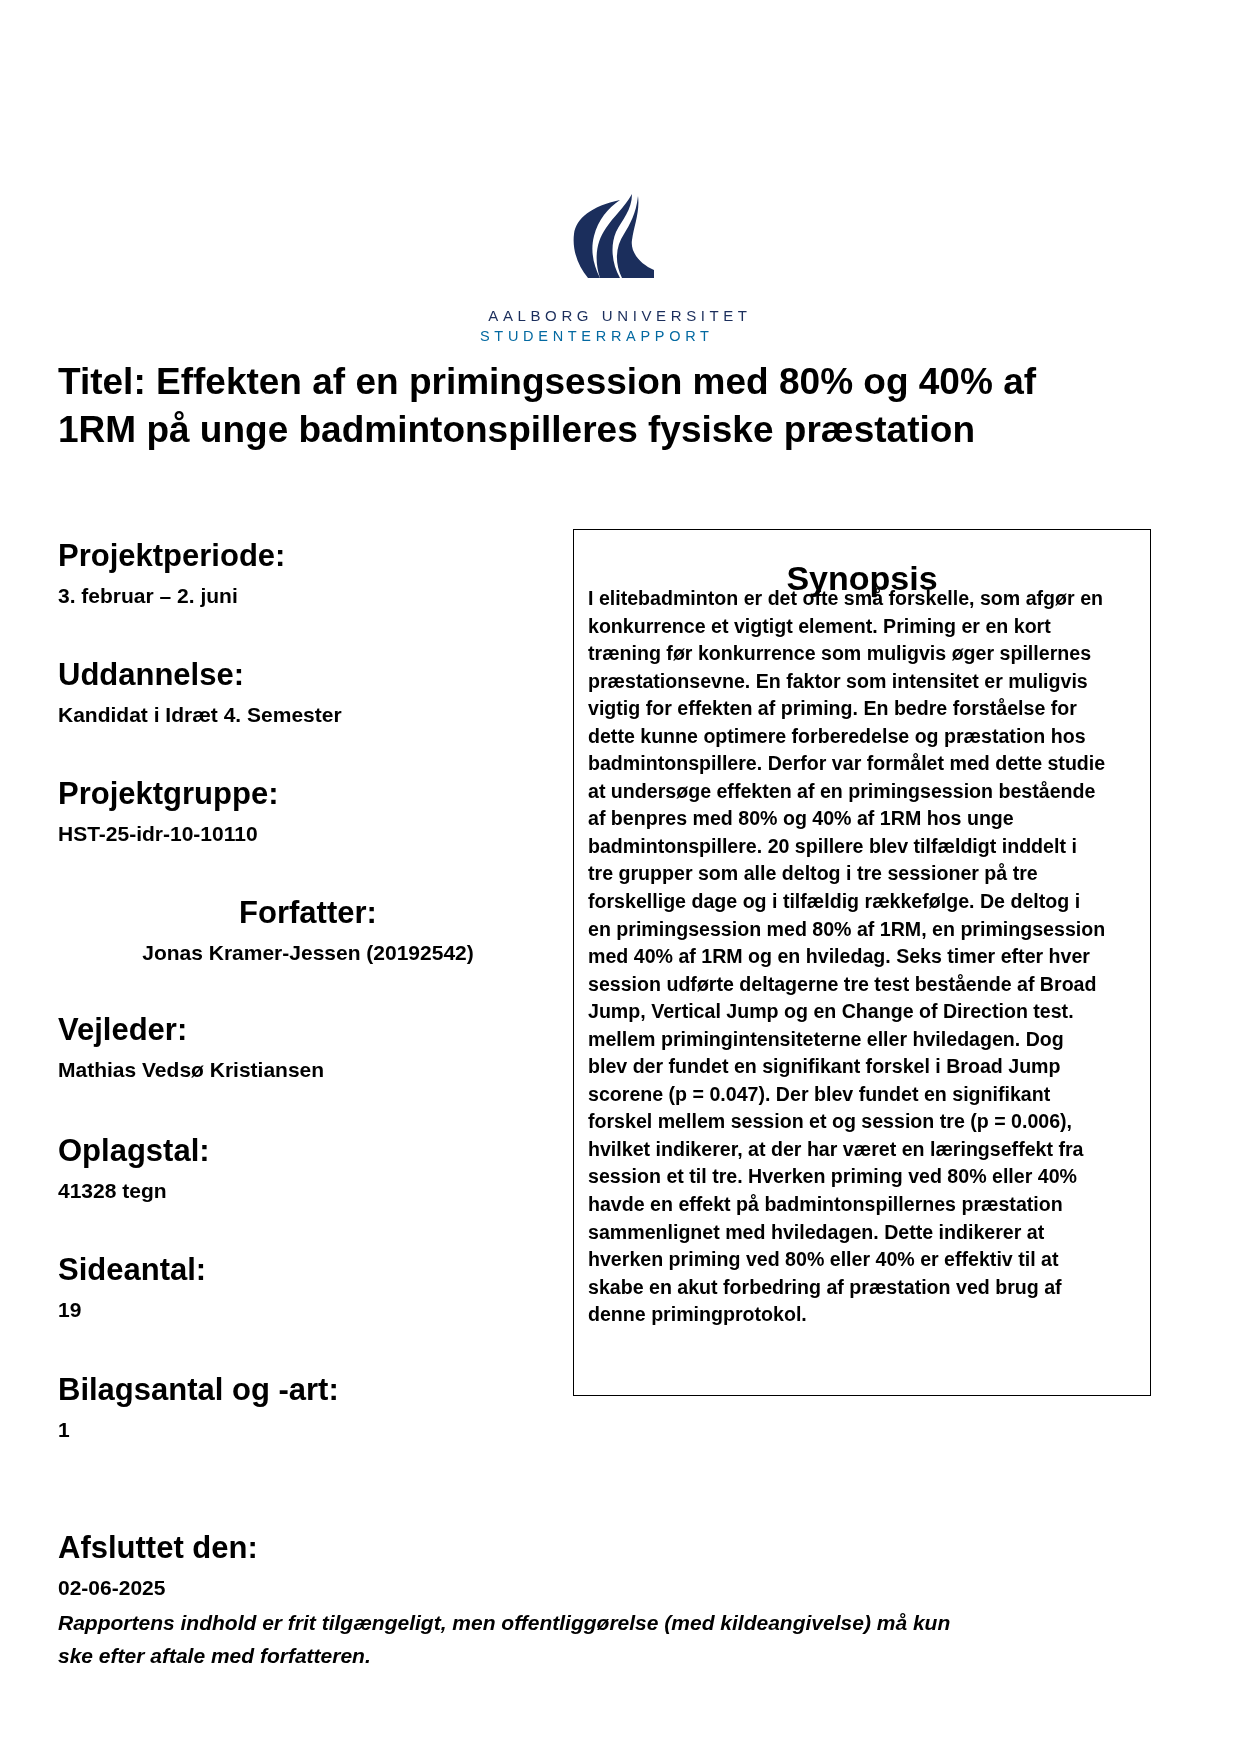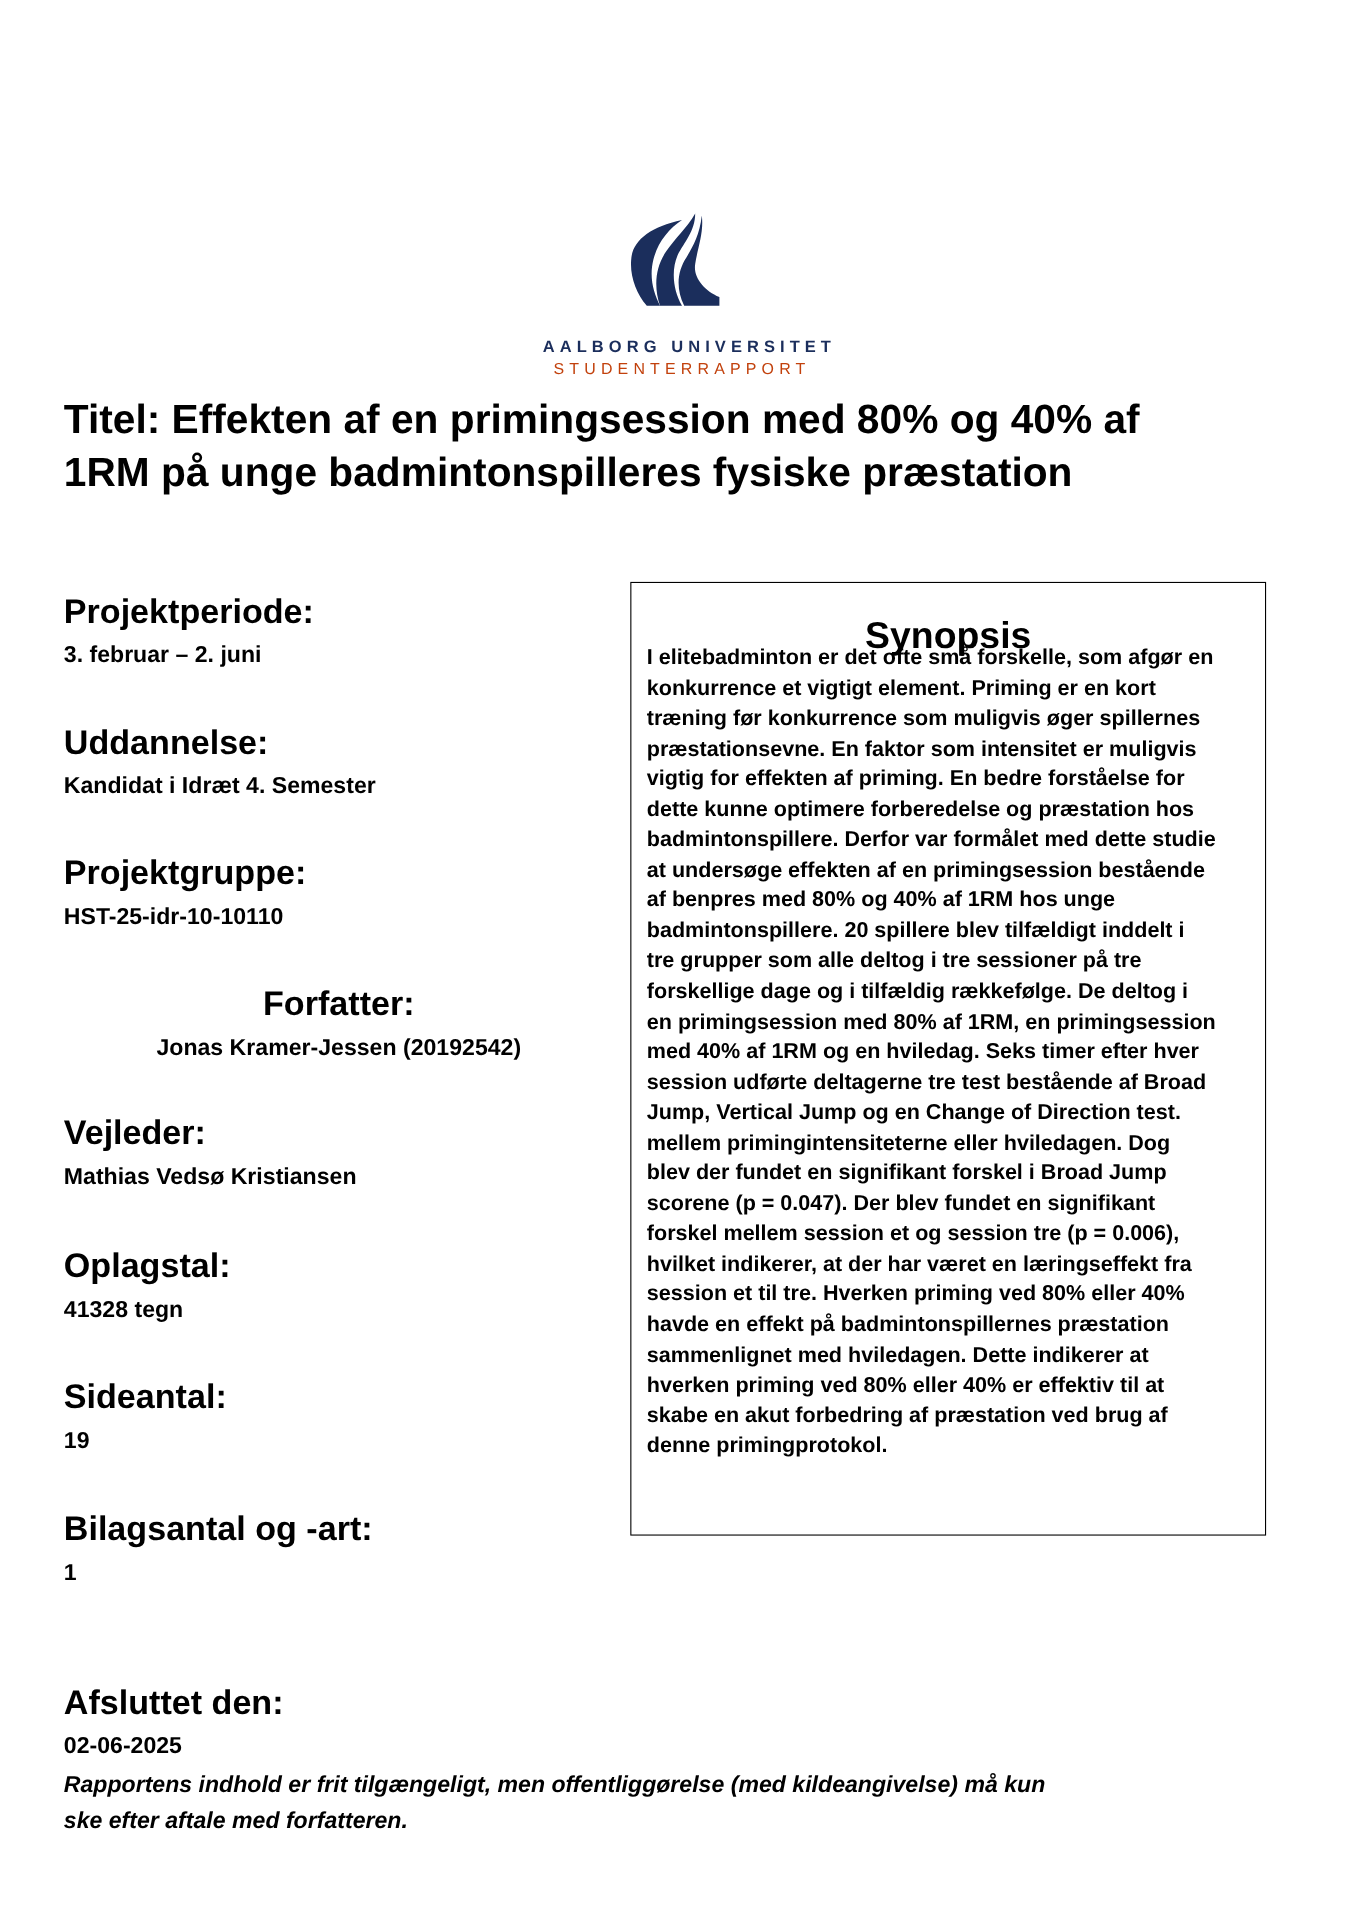--- a/index.html
+++ b/index.html
@@ -3,27 +3,27 @@
   <meta charset="utf-8">
   <style>
     html, body { margin: 0; padding: 0; background: #ffffff; }
     body {
       width: 1241px; height: 1754px; position: relative; overflow: hidden;
       font-family: "Liberation Sans", "DejaVu Sans", sans-serif; color: #000;
     }
     .abs { position: absolute; }
     .logo-mark { left: 570px; top: 190px; width: 90px; height: 92px; }
     .uni-name {
-      left: 480px; top: 308px; width: 280px; text-align: right;
-      font-weight: bold; font-size: 15px; letter-spacing: 4.6px; color: #1b2e5c;
+      left: 480px; top: 308px; width: 280px; text-align: center;
+      font-weight: normal; font-size: 15px; letter-spacing: 4.6px; color: #1b2e5c;
       line-height: 16px;
     }
     .uni-sub {
-      left: 480px; top: 328px; width: 280px; text-align: center;
-      font-size: 14.5px; letter-spacing: 4.7px; color: #c2410c; line-height: 16px;
+      left: 480px; top: 328px; width: 280px; 
+      font-size: 14.5px; letter-spacing: 4.7px; color: #0369a1; line-height: 16px;
     }
     .title {
       left: 58px; top: 358px; width: 1000px;
       font-weight: bold; font-size: 37px; line-height: 48px; margin: 0;
     }
     .field { left: 58px; width: 500px; }
     .field-label { font-weight: bold; font-size: 31px; line-height: 34px; margin: 0; white-space: nowrap; }
     .field-value { font-weight: bold; font-size: 21px; line-height: 26px; margin-top: 10px; white-space: nowrap; }
     .synopsis-box {
       left: 573px; top: 529px; width: 578px; height: 867px;

